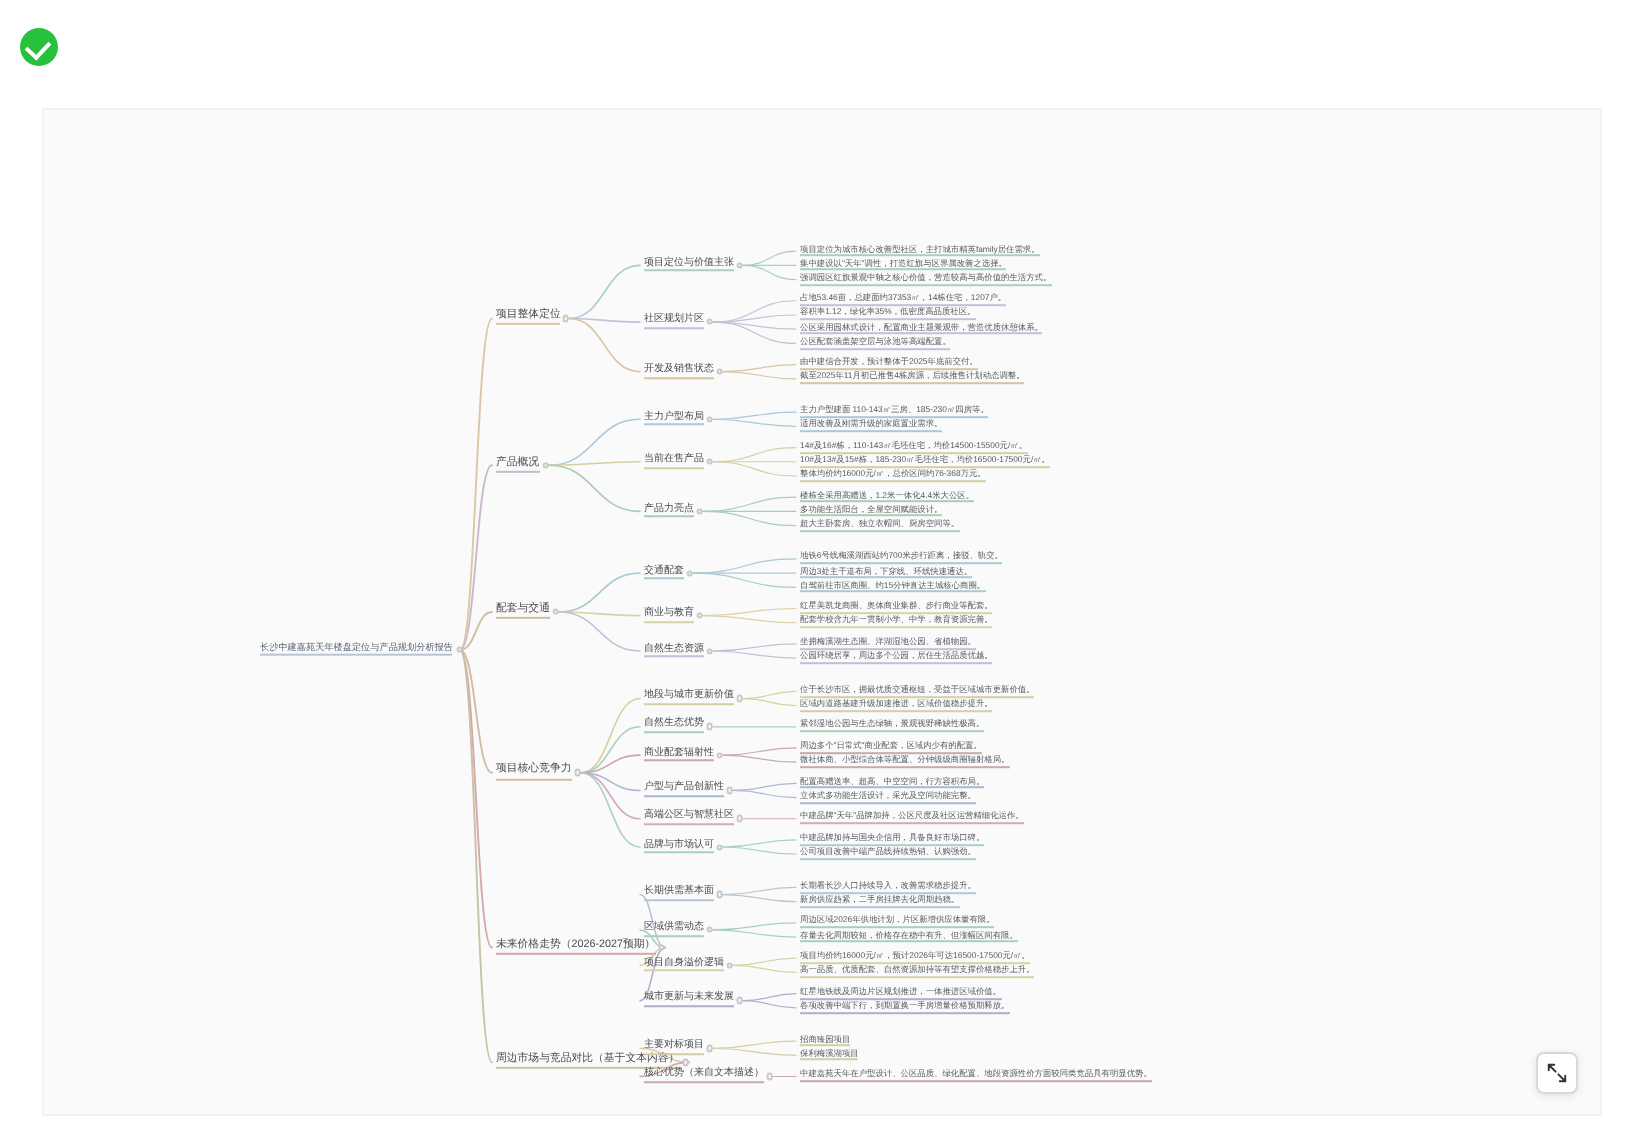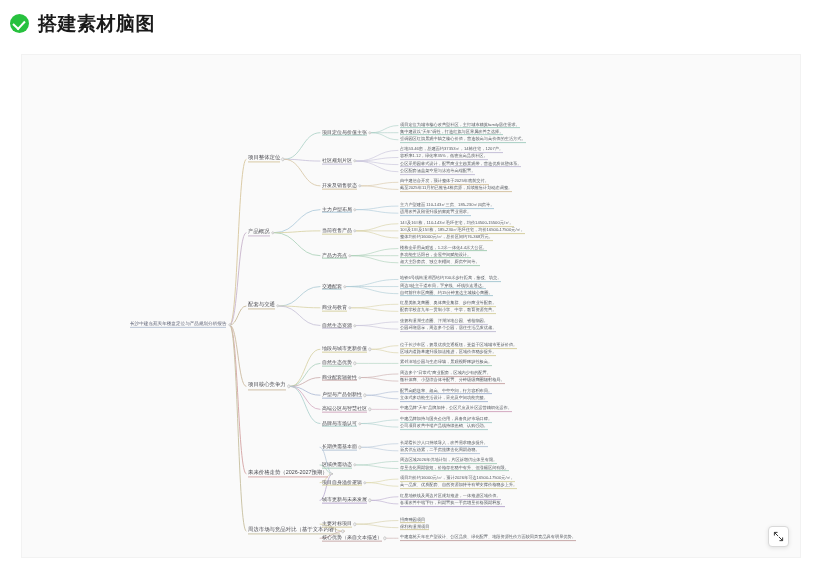--- a/index.html
+++ b/index.html
@@ -81,21 +81,20 @@
     cursor: pointer;
   }
 </style>
 </head>
 <body>
 
 <div class="page">
 
   <div class="header">
     <div class="check-icon"></div>
-    <div class="header-title">搭建素材脑图</div>
   </div>
 
   <div class="canvas">
     <svg class="mm-svg" id="mm-svg">
         <path d="M208,270 C216,270 216,104.27702970297034 224,104.27702970297034" stroke="#d9c9a3" stroke-width="0.95" fill="none" stroke-linecap="round"></path>
         <path d="M262.5,104.27702970297034 C280.25,104.27702970297034 280.25,77.69346534653467 298,77.69346534653467" stroke="#a8cfc4" stroke-width="0.8" fill="none" stroke-linecap="round"></path>
         <path d="M349.5,77.69346534653467 C362.75,77.69346534653467 362.75,70.58138613861387 376,70.58138613861387" stroke="#a8cfc4" stroke-width="0.6" fill="none" stroke-linecap="round"></path>
         <path d="M349.5,77.69346534653467 C362.75,77.69346534653467 362.75,77.69346534653467 376,77.69346534653467" stroke="#a8cfc4" stroke-width="0.6" fill="none" stroke-linecap="round"></path>
         <path d="M349.5,77.69346534653467 C362.75,77.69346534653467 362.75,84.80554455445547 376,84.80554455445547" stroke="#a8cfc4" stroke-width="0.6" fill="none" stroke-linecap="round"></path>
         <path d="M262.5,104.27702970297034 C280.25,104.27702970297034 280.25,106.05504950495055 298,106.05504950495055" stroke="#c5bfd8" stroke-width="0.8" fill="none" stroke-linecap="round"></path>

